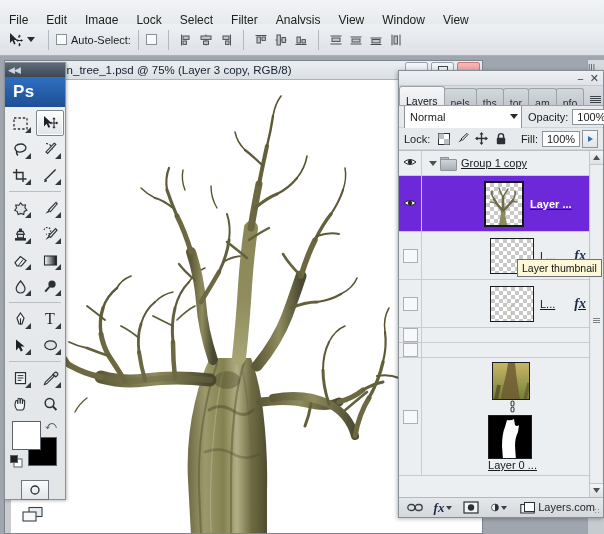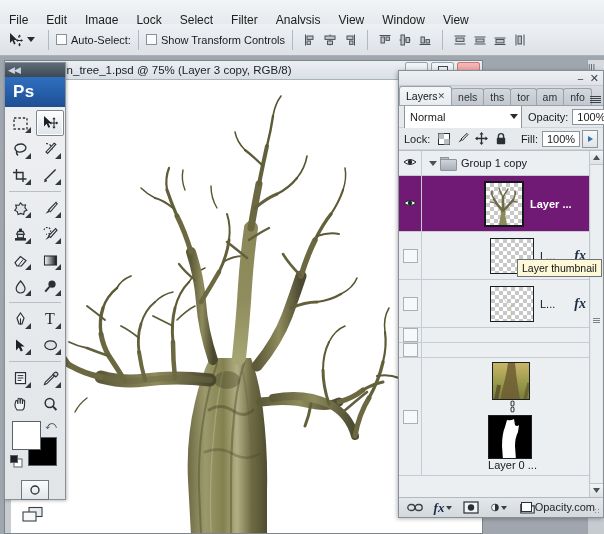--- a/index.html
+++ b/index.html
@@ -136,24 +136,25 @@
     height:14px;background:linear-gradient(#eef1f4,#dfe3e7);
     border-bottom:1px solid #c3c9cf;position:relative;
   }
   .lp-topbar .mini{position:absolute;right:4px;top:1px;display:flex;gap:6px;align-items:center;font-size:11px;color:#3c434a;}
   .lp-tabs{
     height:19px;display:flex;align-items:flex-end;background:linear-gradient(#d9dde1,#c9ced3);
     border-bottom:1px solid #9aa2aa;position:relative;overflow:hidden;
   }
   .lp-tab{
     height:17px;display:flex;align-items:center;
-    padding:0 6px;font-size:10.5px;color:#2a3138;white-space:nowrap;
+    padding:8px 6px;font-size:10.5px;color:#2a3138;white-space:nowrap;
     background:linear-gradient(#d3d8dc,#c2c8ce);
     border:1px solid #9aa2aa;border-bottom:none;border-radius:3px 3px 0 0;margin-right:-1px;
     box-sizing:border-box;
+    flex-direction:column;
   }
   .lp-tab.active{background:linear-gradient(#f4f6f8,#e8ebee);height:19px;color:#101418;}
   .tab-x{font-size:9px;color:#4a5158;}
   .lp-menu{position:absolute;right:2px;bottom:2px;display:flex;flex-direction:column;gap:1px;}
   .lp-menu i{display:block;width:11px;height:1px;background:#3c434a;}
   .lp-row{
     height:22px;display:flex;align-items:center;padding:0 5px;box-sizing:border-box;
     background:#e7eaed;border-bottom:1px solid #cfd4d9;
   }
   .lp-select{
@@ -174,27 +175,27 @@
   .lock-ic{width:13px;height:13px;display:flex;align-items:center;justify-content:center;}
   .lp-list{
     flex:1;background:#eceff1;position:relative;overflow:hidden;
     border-top:1px solid #b9bfc5;
   }
   .layerrow{
     height:auto;display:flex;align-items:center;
     border-bottom:1px solid #c6ccd1;background:#eceff1;position:relative;
     box-sizing:border-box;
   }
-  .layerrow.sel{background:#701a75;}
+  .layerrow.sel{background:#6d28d9;}
   .eyecell{
     width:22px;min-height:100%;display:flex;align-items:center;justify-content:center;
     border-right:1px solid #c6ccd1;flex:0 0 22px;align-self:stretch;background:transparent;
   }
   .eyebox{width:13px;height:12px;border:1px solid #aab0b6;background:#f6f8f9;display:flex;align-items:center;justify-content:center;}
-  .rowbody{flex:1;display:flex;align-items:center;padding:2px 0;min-height:20px;}
+  .rowbody{flex:1;display:flex;align-items:center;padding:2px 0;min-height:20px;text-decoration:underline;}
   .indent{display:inline-block;}
   .disc{width:10px;height:10px;display:flex;align-items:center;justify-content:center;margin-right:2px;}
   .tri-down{width:0;height:0;border-left:4px solid transparent;border-right:4px solid transparent;border-top:5px solid #4a5158;}
   .tri-right{width:0;height:0;border-top:4px solid transparent;border-bottom:4px solid transparent;border-left:5px solid #4a5158;}
   .folder{width:15px;height:12px;margin-right:6px;position:relative;flex:0 0 15px;}
   .folder .f-b{position:absolute;left:0;top:2px;width:15px;height:10px;background:linear-gradient(#cfd4d9,#a8afb6);border:1px solid #8d949b;border-radius:1px;}
   .folder .f-t{position:absolute;left:0;top:0;width:7px;height:3px;background:#b7bec5;border:1px solid #8d949b;border-bottom:none;border-radius:1px 1px 0 0;}
   .layername{font-size:11px;color:#14181c;white-space:nowrap;}
   .layerrow.sel .layername{color:#ffffff;font-weight:bold;}
   .thumb{
@@ -269,21 +270,20 @@
       </svg>
       <div class="caret"></div>
     </div>
     <div class="vsep"></div>
 
     <span class="chk"></span>
     <span class="olabel">Auto-Select:</span>
 
     <div class="vsep"></div>
     <span class="chk"></span>
-    <span class="olabel">Show Transform Controls</span>
 
     <div class="vsep"></div>
 
     <div class="alignbtn">
       <svg width="14" height="14" viewBox="0 0 14 14">
         <rect x="2" y="1.5" width="1" height="11" fill="#4a5158"></rect>
           <rect x="4" y="3" width="6" height="3.4" fill="#c3c8cd" stroke="#4a5158" stroke-width="1"></rect>
           <rect x="4" y="8" width="3.4" height="3.4" fill="#c3c8cd" stroke="#4a5158" stroke-width="1"></rect>
       </svg>
     </div>
@@ -1008,19 +1008,19 @@
           </svg>
         <span class="caret" style="border-top-width:4px;border-left-width:3px;border-right-width:3px;border-top-color:#3a4046;"></span>
       </span>
       <span class="fcell">
         <svg width="15" height="12" viewBox="0 0 15 12">
             <path d="M0.8 2.5 H6 l1.2 1.4 H14.2 V11 H0.8 Z" fill="#f2f4f6" stroke="#2a3036" stroke-width="1.1"></path>
           </svg>
       </span>
       <span class="watermark">
         <span class="wm-sq"></span>
-        <span>Opacity.com</span>
+        <span>Layers.com</span>
       </span>
       <span class="resize-grip"></span>
     </div>
   </div>
 
 </div>
 
 </body></html>

